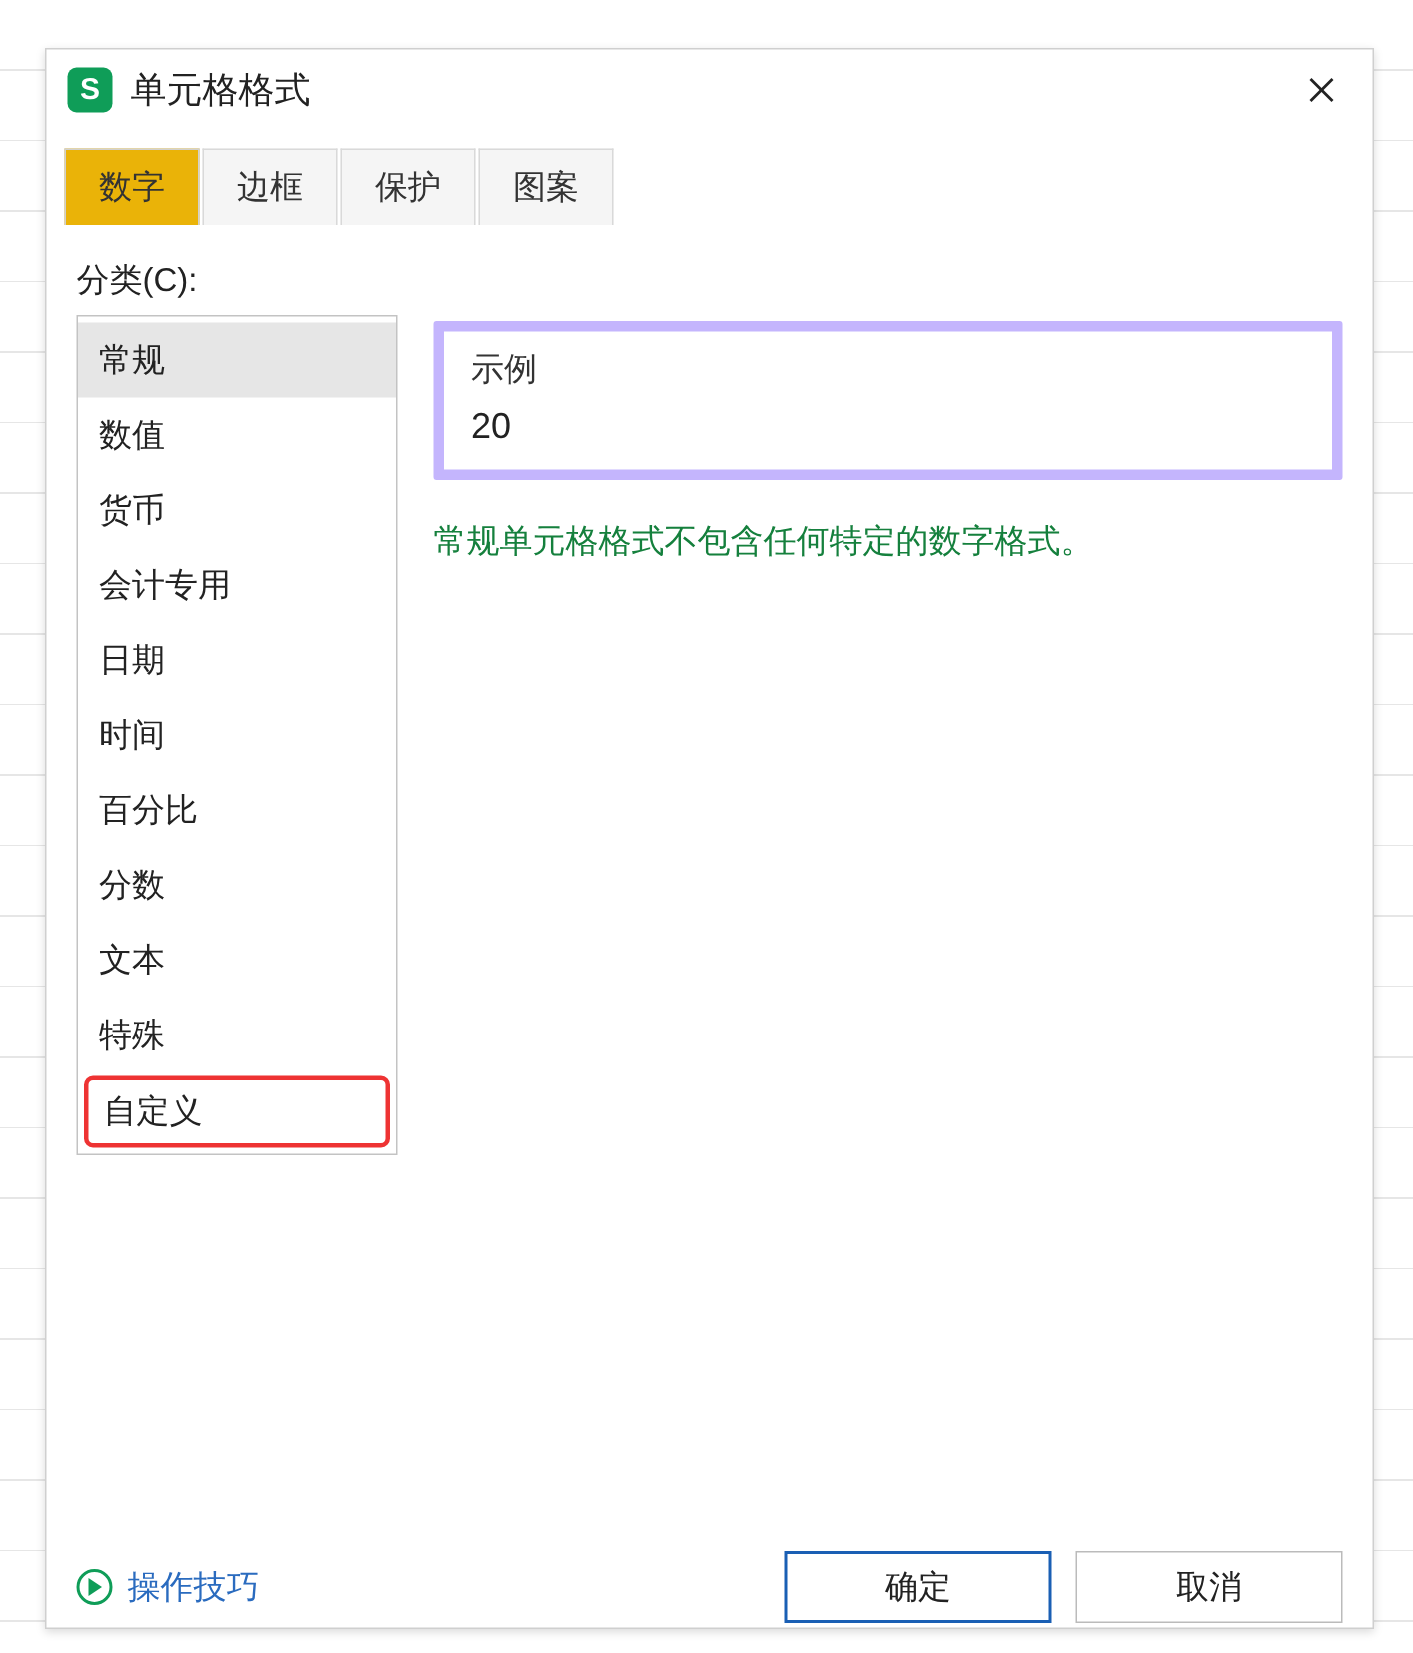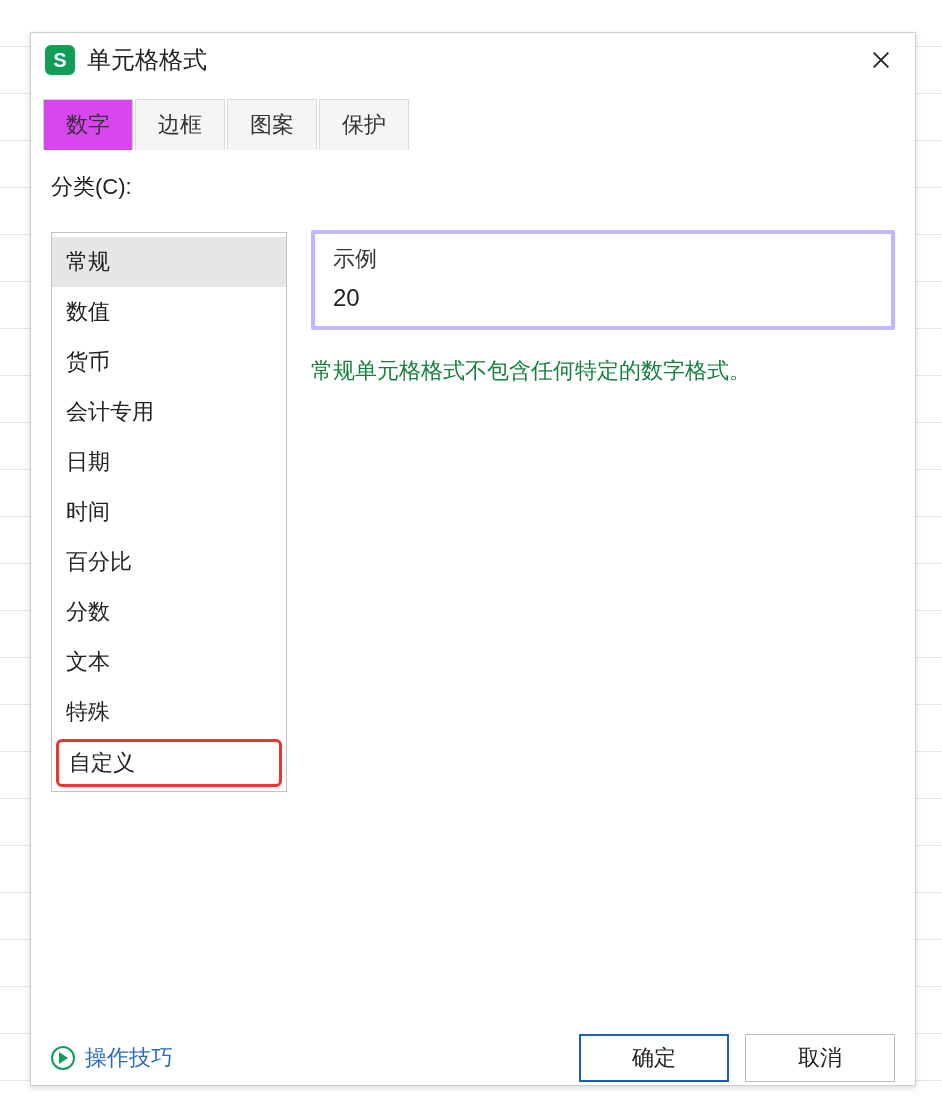--- a/index.html
+++ b/index.html
@@ -27,57 +27,56 @@
     display:flex; align-items:center; justify-content:center;
     cursor:pointer; font-size:22px;
   }
   .close svg { width:22px; height:22px; }
   .tabs { display:flex; padding:12px 12px 0 12px; gap:2px; }
   .tab {
     padding:10px 22px; font-size:22px; color:#333;
     background:#f5f5f5; border:1px solid #d9d9d9; border-bottom:none;
     cursor:pointer;
   }
-  .tab.active { background:#d946ef; border-color:#d0d0d0; position:relative; }
+  .tab.active { background:#eab308; border-color:#d0d0d0; position:relative; }
   .body { padding:14px 20px 0 20px; }
   .cat-label { font-size:22px; color:#222; margin-top:8px; margin-bottom:8px; }
   .mainrow { display:flex; gap:24px; }
   .cat-list {
-    width:236px; height:560px; border:1px solid #c3c3c3; padding:4px 0;
+    width:214px; height:560px; border:1px solid #c3c3c3; padding:4px 0;
     overflow:hidden;
-    margin-top:22px;
   }
   .cat-item {
     font-size:22px; color:#222; padding:10px 14px 10px 14px;
     cursor:pointer; white-space:nowrap;
   }
   .cat-item.selected { background:#e6e6e6; }
   .cat-item.hl { border:3px solid #e33; border-radius:6px; margin:2px 4px 0 4px; padding:6px 10px; }
   .rightcol { flex:1; }
   .example-box {
-    border:4px solid #c4b5fd; border-radius:2px; padding:10px 18px 14px 18px;
-    margin-top:20px;
+    border:7px solid #c4b5fd; border-radius:2px; padding:10px 18px 14px 18px;
+    margin-top:4px;
   }
   .example-title { font-size:22px; color:#333; margin-bottom:10px; }
   .example-value { font-size:24px; color:#222; }
   .desc { font-size:22px; color:#15803d; margin-top:24px; line-height:1.5; }
   .footer {
     position:absolute; bottom:3px; left:20px; right:20px;
     display:flex; align-items:center;
   }
   .tips { display:flex; align-items:center; gap:10px; cursor:pointer; }
   .tips-icon {
     width:24px; height:24px; border:2px solid #0f9d58; border-radius:50%;
     display:flex; align-items:center; justify-content:center;
   }
   .tips-icon svg { width:10px; height:12px; }
   .tips-text { font-size:22px; color:#2a6bbf; }
   .buttons { margin-left:auto; display:flex; gap:16px; }
   .btn {
-    width:150px; height:48px; font-size:22px; color:#222;
+    width:178px; height:48px; font-size:22px; color:#222;
     border:1px solid #bbb; background:#fff; cursor:pointer;
     display:flex; align-items:center; justify-content:center;
   }
   .btn.primary { border:2px solid #1a5fb4; }
 </style>
 </head>
 <body>
 
 <div class="sheet-bg"></div>
 
@@ -90,22 +89,22 @@
       <svg viewBox="0 0 24 24" fill="none" stroke="#222" stroke-width="2">
         <line x1="4" y1="4" x2="20" y2="20"></line>
           <line x1="20" y1="4" x2="4" y2="20"></line>
       </svg>
     </div>
   </div>
 
   <div class="tabs">
     <div class="tab active">数字</div>
     <div class="tab">边框</div>
+    <div class="tab">保护</div>
     <div class="tab">图案</div>
-    <div class="tab">保护</div>
   </div>
 
   <div class="body">
     <div class="cat-label">分类(C):</div>
     <div class="mainrow">
       <div class="cat-list">
         <div class="cat-item selected">常规</div>
         <div class="cat-item">数值</div>
         <div class="cat-item">货币</div>
         <div class="cat-item">会计专用</div>

